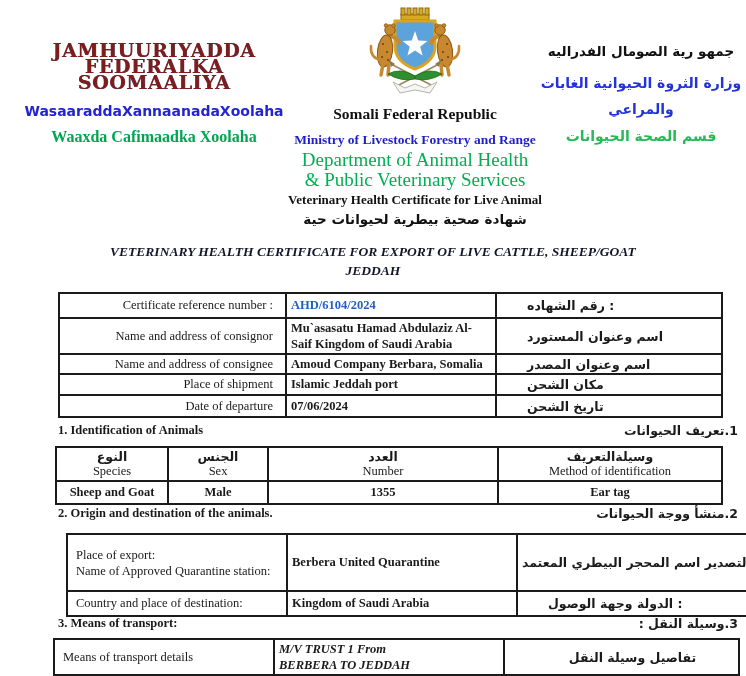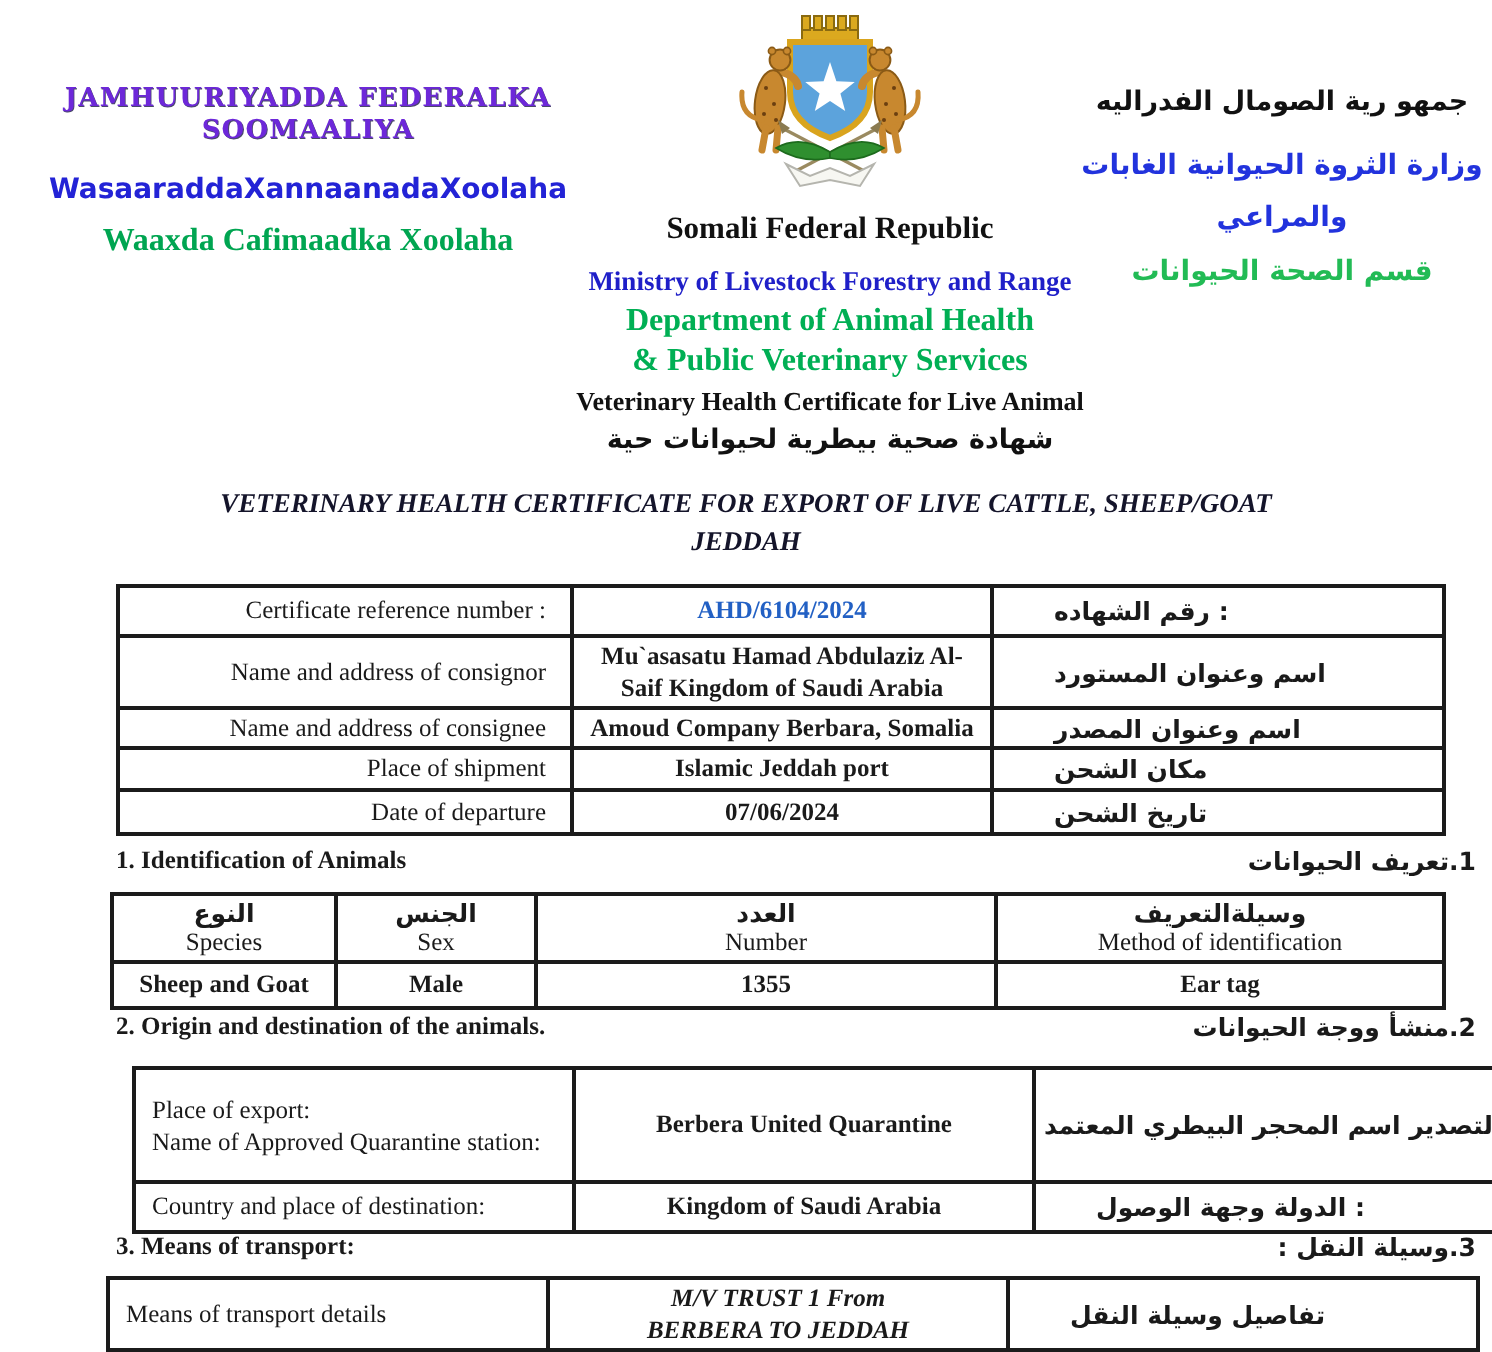--- a/index.html
+++ b/index.html
@@ -4,50 +4,50 @@
 <style>
   html,body{margin:0;padding:0;}
   body{
     width:746px;height:676px;position:relative;overflow:hidden;
     background:#ffffff;
     font-family:"Liberation Serif","DejaVu Serif",serif;
     color:#1a1a1a;
   }
   
   .hdr-left{position:absolute;left:18px;top:42px;width:272px;text-align:center;}
-  .hdr-left .gov1{font-family:"DejaVu Serif",serif;font-weight:bold;font-size:13px;line-height:16px;color:#6d28d9;letter-spacing:.6px;text-shadow:.4px .4px 0 #4a4a6a;}
+  .hdr-left .gov1{font-family:"DejaVu Serif",serif;font-weight:bold;font-size:19px;line-height:16px;color:#7f1d1d;letter-spacing:.6px;text-shadow:.4px .4px 0 #4a4a6a;}
   .hdr-left .min-som{font-family:"DejaVu Sans",sans-serif;font-weight:bold;font-size:14px;line-height:17px;color:#2323D6;margin-top:13px;}
   .hdr-left .dept-som{font-weight:bold;font-size:16px;color:#00A551;margin-top:8px;}
 
   .hdr-center{position:absolute;left:283px;top:6px;width:264px;text-align:center;}
   .hdr-center .emblem{display:inline-block;}
   .hdr-center .c1{font-weight:bold;font-size:15.5px;line-height:20px;color:#111;}
   .hdr-center .c2{font-weight:bold;font-size:13.5px;line-height:20px;color:#1F1FC8;margin-top:6px;}
-  .hdr-center .c3,.hdr-center .c4{font-weight:bold;font-size:16px;line-height:20px;color:#00AF54;}
+  .hdr-center .c3,.hdr-center .c4{font-weight:normal;font-size:19px;line-height:20px;color:#00AF54;}
   .hdr-center .c5{font-weight:bold;font-size:13px;line-height:20px;color:#111;}
   .hdr-center .c6{font-family:"DejaVu Sans",sans-serif;font-weight:bold;font-size:13.5px;line-height:19px;color:#111;direction:rtl;}
 
   .hdr-right{position:absolute;left:540px;top:42px;width:202px;text-align:center;direction:rtl;font-family:"DejaVu Sans",sans-serif;}
   .hdr-right .r1{font-weight:bold;font-size:13.5px;line-height:18px;color:#111;}
   .hdr-right .r2,.hdr-right .r3{font-weight:bold;font-size:14px;line-height:26px;color:#2233DD;}
   .hdr-right .r2{margin-top:10px;}
   .hdr-right .r4{font-weight:bold;font-size:14px;line-height:20px;color:#22BB55;margin-top:4px;}
 
   
   .doc-title{position:absolute;left:0;top:242px;width:746px;text-align:center;
     font-weight:bold;font-style:italic;font-size:13.5px;line-height:19px;color:#14142a;}
 
   
   table{border-collapse:collapse;table-layout:fixed;position:absolute;}
   td{border:2px solid #1b1b1b;vertical-align:middle;font-size:12.5px;padding:1px 4px;overflow:hidden;}
   td.lab{text-align:right;padding-right:12px;}
   td.lab-l{text-align:left;padding-left:8px;}
-  td.val{text-align:center;font-weight:bold;}
+  td.val{font-weight:bold;}
   td.ar{font-family:"DejaVu Sans",sans-serif;font-weight:bold;font-size:12.5px;direction:ltr;text-align:left;padding-left:30px;white-space:nowrap;}
-  td.ar-r{text-align:left;padding-right:8px;}
+  td.ar-r{text-align:center;padding-right:8px;}
   .blue-val{color:#2260C4;}
 
   .tbl-info{left:58px;top:292px;width:663px;}
   .tbl-animals{left:55px;top:446px;width:666px;}
   .tbl-animals td{text-align:center;}
   .tbl-animals .hd-ar{font-family:"DejaVu Sans",sans-serif;font-weight:bold;font-size:12.5px;line-height:15px;direction:rtl;}
   .tbl-animals .hd-en{font-weight:normal;font-size:12.5px;line-height:15px;}
   .tbl-animals .data td{font-weight:bold;}
   .tbl-origin{left:66px;top:533px;width:685px;}
   .tbl-transport{left:53px;top:638px;width:685px;}

